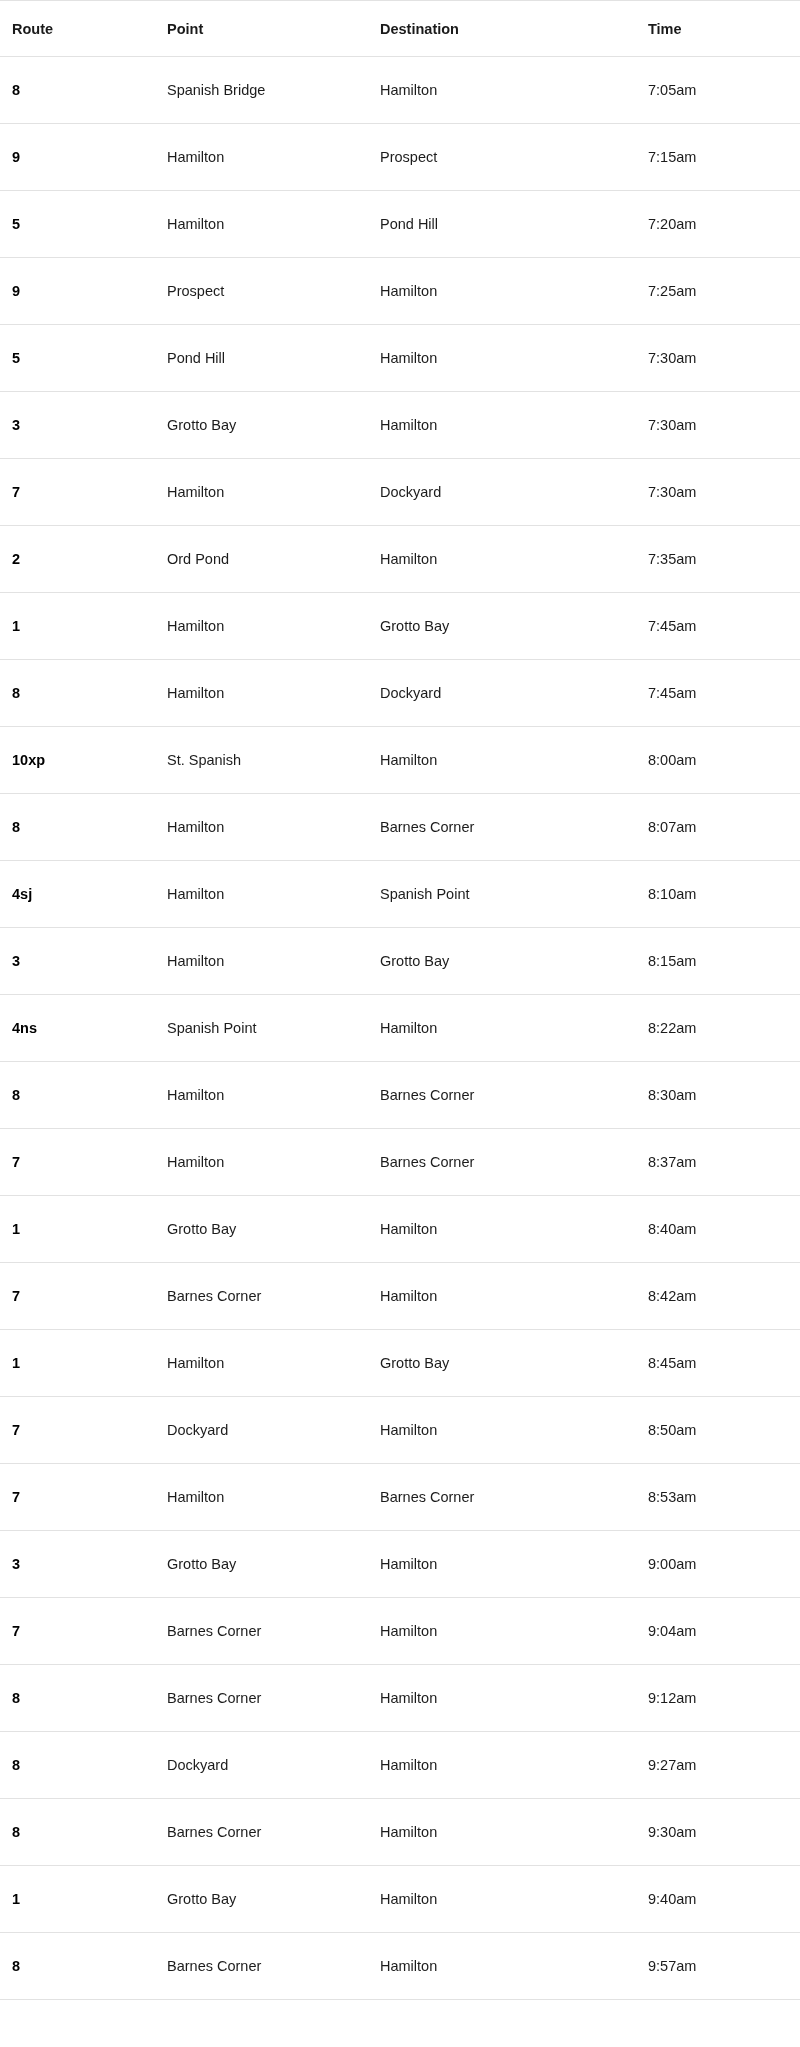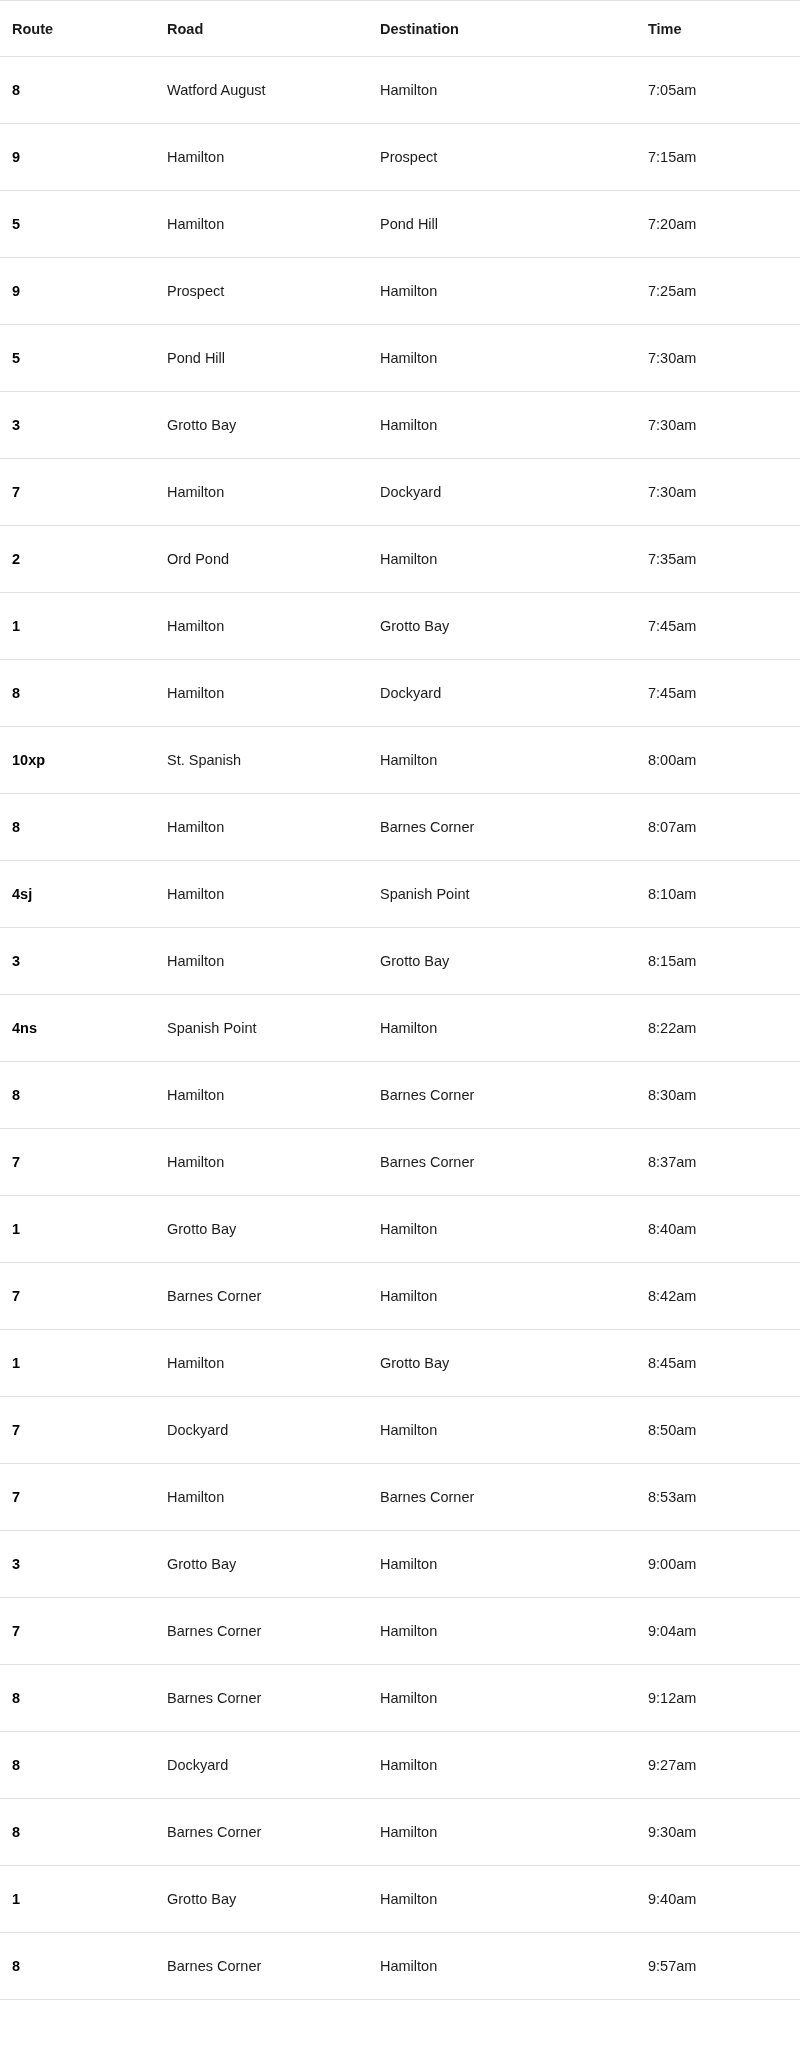--- a/index.html
+++ b/index.html
@@ -81,29 +81,29 @@
     <table class="schedule">
       <colgroup>
         <col class="c-route">
         <col class="c-from">
         <col class="c-dest">
         <col class="c-time">
       </colgroup>
       <thead>
         <tr>
           <th>Route</th>
-          <th>Road</th>
+          <th>Point</th>
           <th>Destination</th>
           <th>Time</th>
         </tr>
       </thead>
       <tbody id="schedule-body">
           <tr class="row-odd">
             <td class="col-route">8</td>
-            <td>Watford August</td>
+            <td>Spanish Bridge</td>
             <td>Hamilton</td>
             <td>7:05am</td>
           </tr>
           <tr class="row-even">
             <td class="col-route">9</td>
             <td>Hamilton</td>
             <td>Prospect</td>
             <td>7:15am</td>
           </tr>
           <tr class="row-odd">

